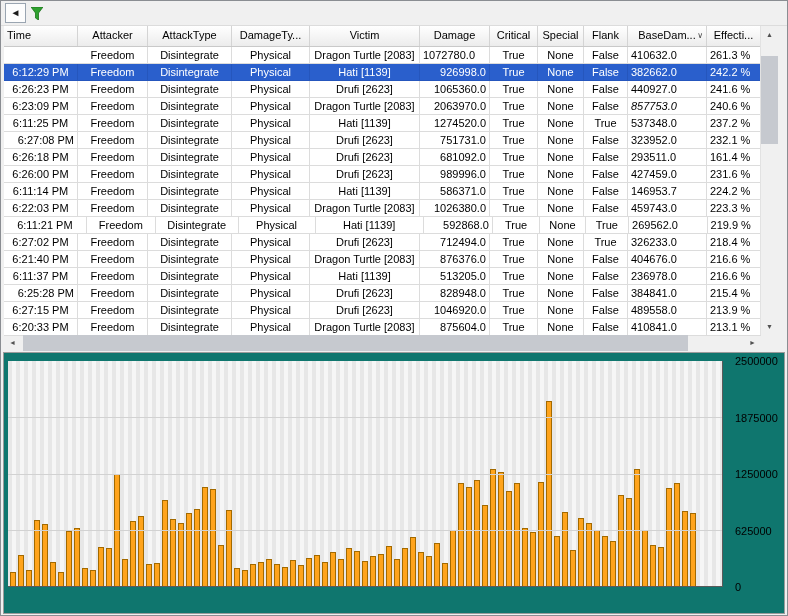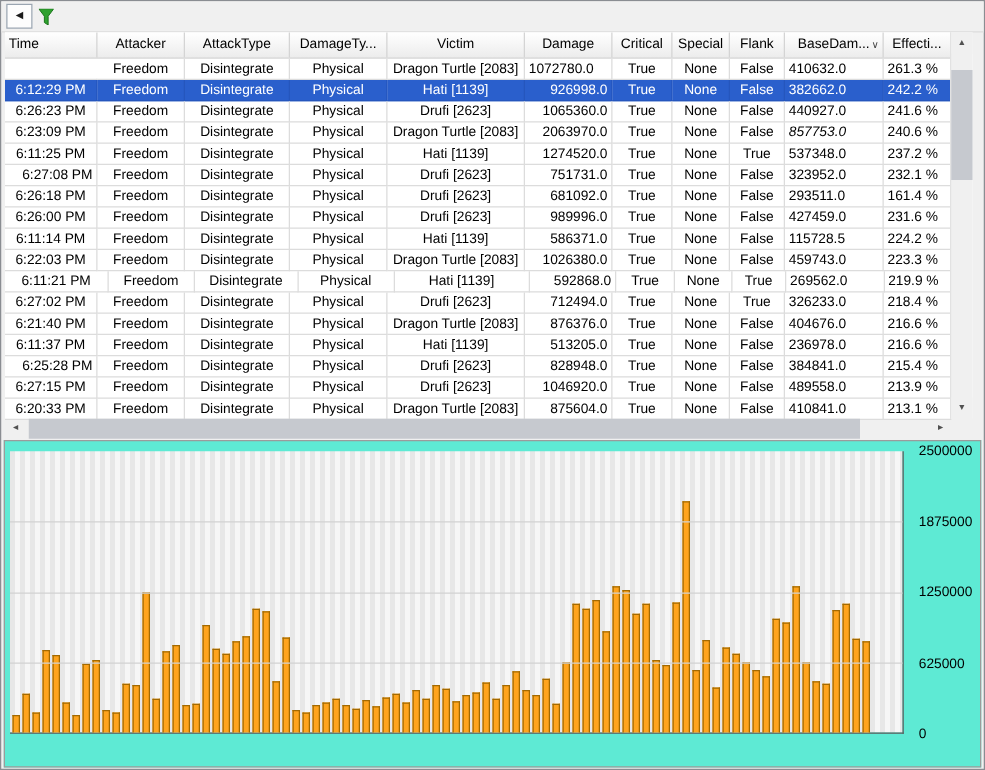--- a/index.html
+++ b/index.html
@@ -28,21 +28,21 @@
   .vtrack{flex:1;position:relative;}
   .vthumb{position:absolute;top:13px;left:0;width:17px;height:88px;background:#c6c9cf;}
   .hscroll-row{display:flex;margin-left:3px;width:774px;height:16px;}
   .hscroll{display:flex;width:757px;height:16px;background:#f0f0f0;align-items:stretch;}
   .hbtn{flex:0 0 17px;background:#f0f0f0;color:#515151;font-size:7px;line-height:16px;text-align:center;}
   .htrack{flex:1;position:relative;}
   .hthumb{position:absolute;left:2px;top:0;height:16px;width:92%;background:#c6c9cf;}
   .corner{width:17px;height:16px;background:#f0f0f0;}
 
   
-  .chart{position:relative;height:260px;margin:1px 2px 0 2px;background:#5eead4;border:1px solid #9b9b9b;}
+  .chart{position:relative;height:260px;margin:1px 2px 0 2px;background:#0f766e;border:1px solid #9b9b9b;}
   .plot{position:absolute;left:4px;top:8px;bottom:26px;width:714px;border-right:1px solid #5a5a5a;border-bottom:1px solid #5a5a5a;
         background:repeating-linear-gradient(90deg,#e7e7e7 0 4px,#f6f6f6 4px 8px);}
   .gline{position:absolute;left:0;right:0;height:1px;background:#d2d2d2;}
   .bars{position:absolute;left:2px;right:1px;top:0;bottom:0;display:flex;align-items:flex-end;}
   .bar{flex:0 0 6px;margin-right:2px;background:#ffa41c;border:1px solid #a36a00;border-bottom:none;box-sizing:border-box;}
   .yaxis{position:absolute;left:724px;top:8px;bottom:26px;width:52px;}
   .ytick{position:absolute;left:7px;transform:translateY(-50%);font-size:11px;color:#000;white-space:nowrap;}
 </style>
 </head>
 <body>
@@ -182,21 +182,21 @@
         <div class="trow" data-name="table-row">
           <div class="tcell" data-name="cell-time" style="width: 74px; text-align: center;">6:11:14 PM</div>
           <div class="tcell" data-name="cell-attacker" style="width: 70px; text-align: center;">Freedom</div>
           <div class="tcell" data-name="cell-attack_type" style="width: 84px; text-align: center;">Disintegrate</div>
           <div class="tcell" data-name="cell-damage_type" style="width: 78px; text-align: center;">Physical</div>
           <div class="tcell" data-name="cell-victim" style="width: 110px; text-align: center;">Hati [1139]</div>
           <div class="tcell" data-name="cell-damage" style="width: 70px; text-align: right;">586371.0</div>
           <div class="tcell" data-name="cell-critical" style="width: 48px; text-align: center;">True</div>
           <div class="tcell" data-name="cell-special" style="width: 46px; text-align: center;">None</div>
           <div class="tcell" data-name="cell-flank" style="width: 44px; text-align: center;">False</div>
-          <div class="tcell" data-name="cell-base_damage" style="width: 79px; text-align: right;">115728.5</div>
+          <div class="tcell" data-name="cell-base_damage" style="width: 79px; text-align: right;">146953.7</div>
           <div class="tcell" data-name="cell-effective" style="width: 54px; text-align: right;">224.2 %</div>
         </div>
         <div class="trow" data-name="table-row">
           <div class="tcell" data-name="cell-time" style="width: 74px; text-align: center;">6:22:03 PM</div>
           <div class="tcell" data-name="cell-attacker" style="width: 70px; text-align: center;">Freedom</div>
           <div class="tcell" data-name="cell-attack_type" style="width: 84px; text-align: center;">Disintegrate</div>
           <div class="tcell" data-name="cell-damage_type" style="width: 78px; text-align: center;">Physical</div>
           <div class="tcell" data-name="cell-victim" style="width: 110px; text-align: center;">Dragon Turtle [2083]</div>
           <div class="tcell" data-name="cell-damage" style="width: 70px; text-align: right;">1026380.0</div>
           <div class="tcell" data-name="cell-critical" style="width: 48px; text-align: center;">True</div>

